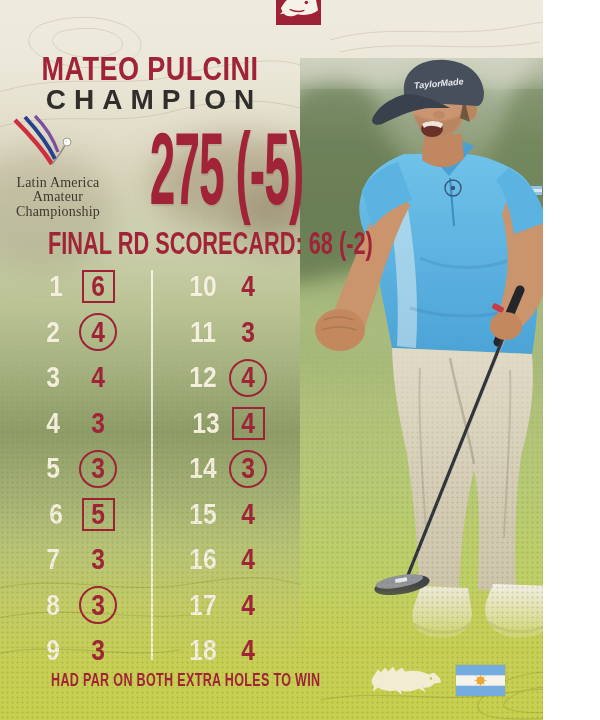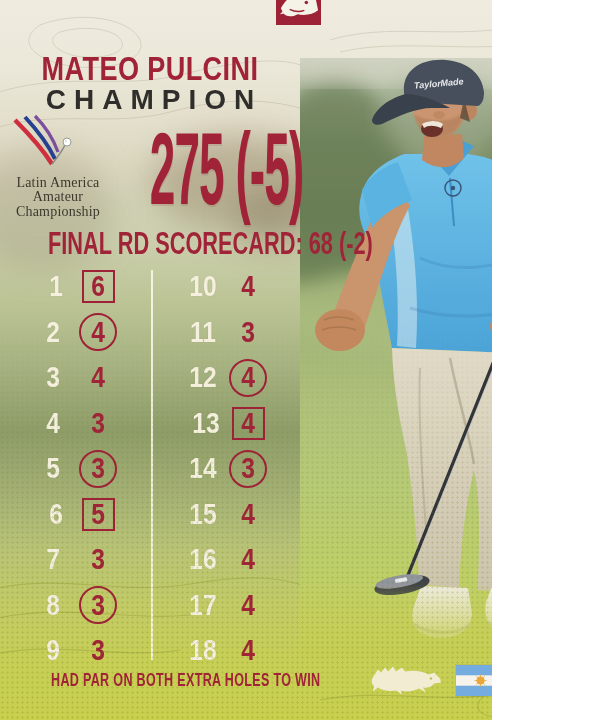--- a/index.html
+++ b/index.html
@@ -1,17 +1,17 @@
 <!DOCTYPE html>
 <html><head>
 <meta charset="utf-8">
 <style>
   html,body{margin:0;padding:0;}
   body{width:600px;height:720px;overflow:hidden;font-family:"Liberation Sans",sans-serif;}
-  .canvas{position:relative;width:492px;height:720px;overflow:hidden;
+  .canvas{position:relative;width:543px;height:720px;overflow:hidden;
     background:linear-gradient(180deg,#efebdf 0%,#ebe7d8 10%,#ddd9c2 22%,#ced1b2 32%,#bcc495 42%,#a3b07e 52%,#8e9c68 60%,#a2af74 68%,#b8c377 76%,#c2cb66 84%,#c7cf55 92%,#c9d04e 100%);}
   .smudge{position:absolute;border-radius:50%;filter:blur(16px);pointer-events:none;}
   .s1{left:150px;top:135px;width:180px;height:95px;background:rgba(139,120,88,.42);}
   .s2{left:-35px;top:150px;width:150px;height:120px;background:rgba(150,138,108,.30);}
   .s3{left:235px;top:188px;width:85px;height:60px;background:rgba(118,99,70,.32);}
   .topo{position:absolute;inset:0;pointer-events:none;}
   .dots{position:absolute;inset:0;z-index:6;pointer-events:none;
     background-image:radial-gradient(rgba(100,110,20,.16) 1.1px,transparent 1.4px);
     background-size:5px 5px;
     -webkit-mask-image:linear-gradient(180deg,transparent 0%,transparent 45%,rgba(0,0,0,.9) 70%,#000 100%);

